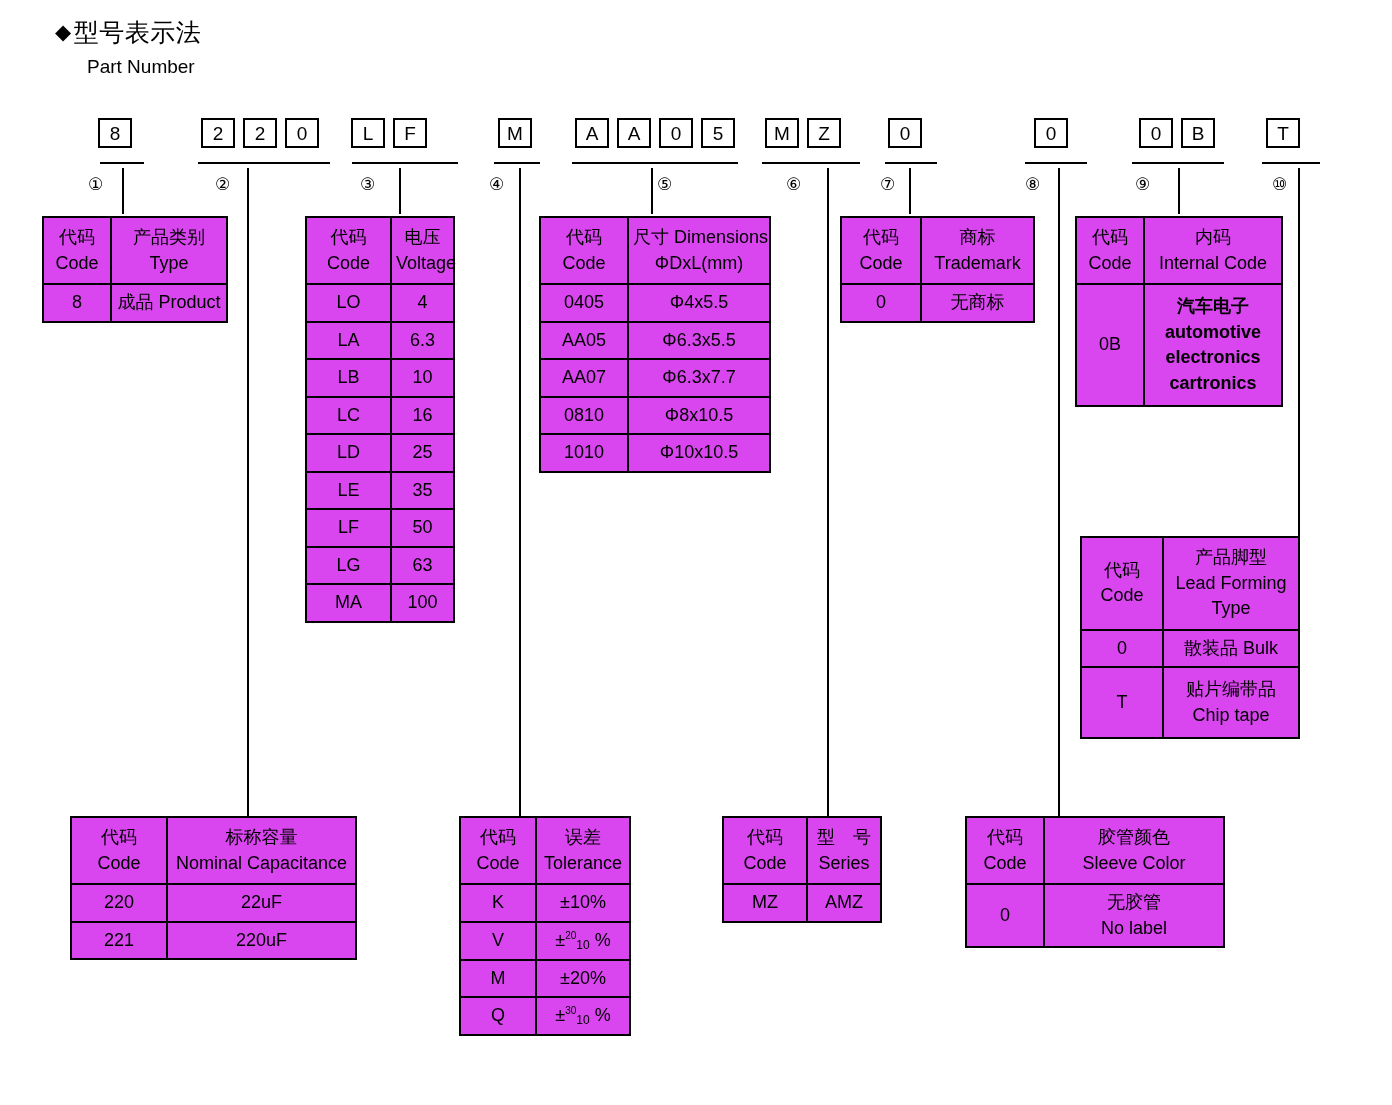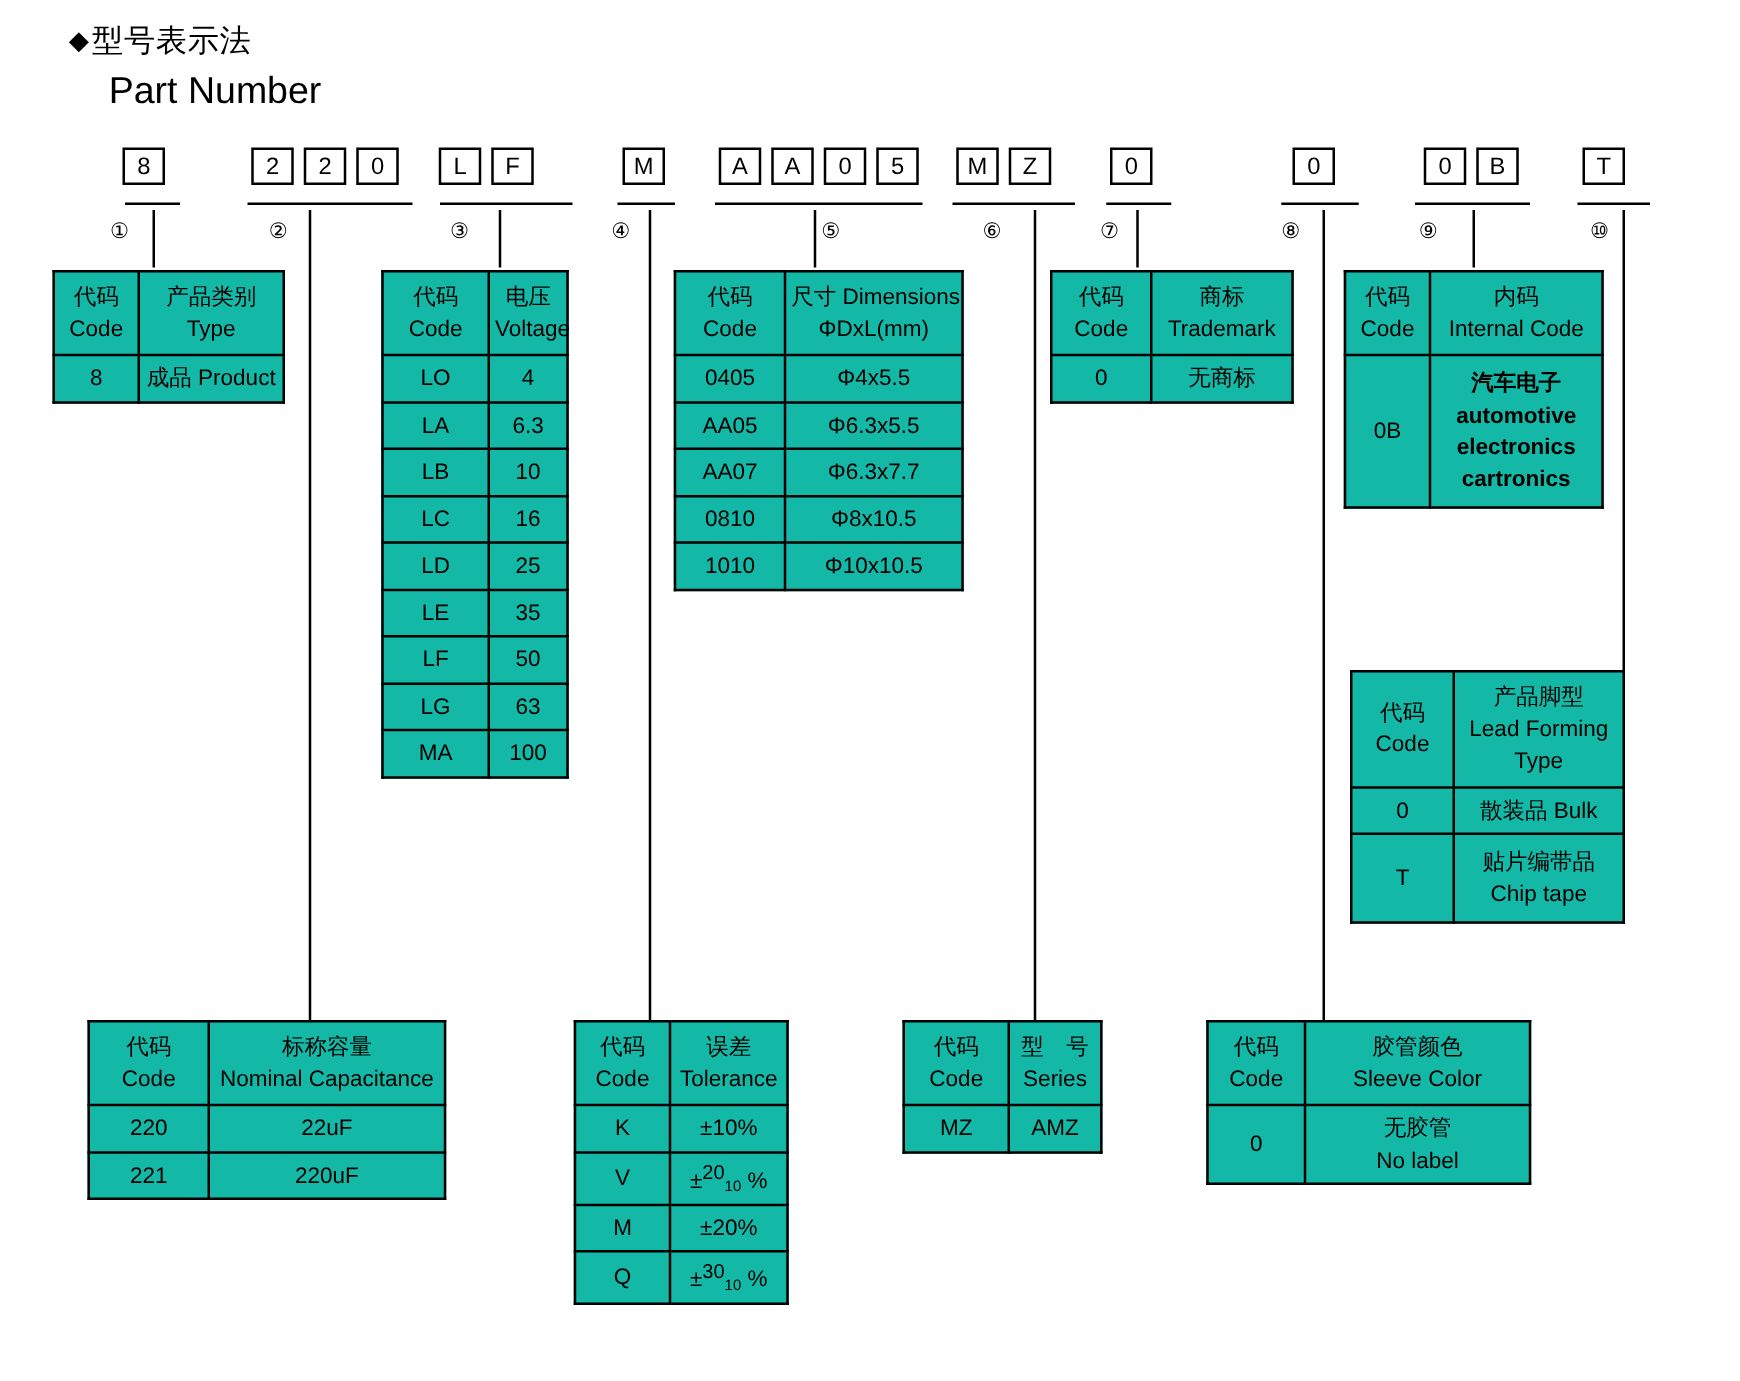--- a/index.html
+++ b/index.html
@@ -31,21 +31,21 @@
   }
   .heading-cn .diamond {
     font-size: 21px;
     vertical-align: 2px;
     margin-right: 2px;
   }
   .heading-en {
     position: absolute;
     left: 87px;
     top: 56px;
-    font-size: 30px;
+    font-size: 19px;
     white-space: nowrap;
   }
 
   
   .charbox {
     position: absolute;
     width: 34px;
     height: 30px;
     border: 2px solid #000;
     box-sizing: border-box;
@@ -72,36 +72,36 @@
   .vline {
     position: absolute;
     width: 0;
     border-left: 2px solid #000;
   }
 
   
   table.spec {
     position: absolute;
     border-collapse: collapse;
-    background: #14b8a6;
+    background: #d946ef;
     table-layout: fixed;
   }
   table.spec td {
     border: 2px solid #000;
     text-align: center;
     vertical-align: middle;
     font-size: 18px;
     padding: 5px 4px;
     line-height: 1.42;
   }
   table.spec td.hd {
     padding: 7px 4px;
   }
   .sup {
-    font-size: 16px;
+    font-size: 10px;
     vertical-align: 7px;
   }
   .sub {
     font-size: 12px;
     vertical-align: -3px;
   }
   .nowrap { white-space: nowrap; }
 </style>
 </head>
 <body>

